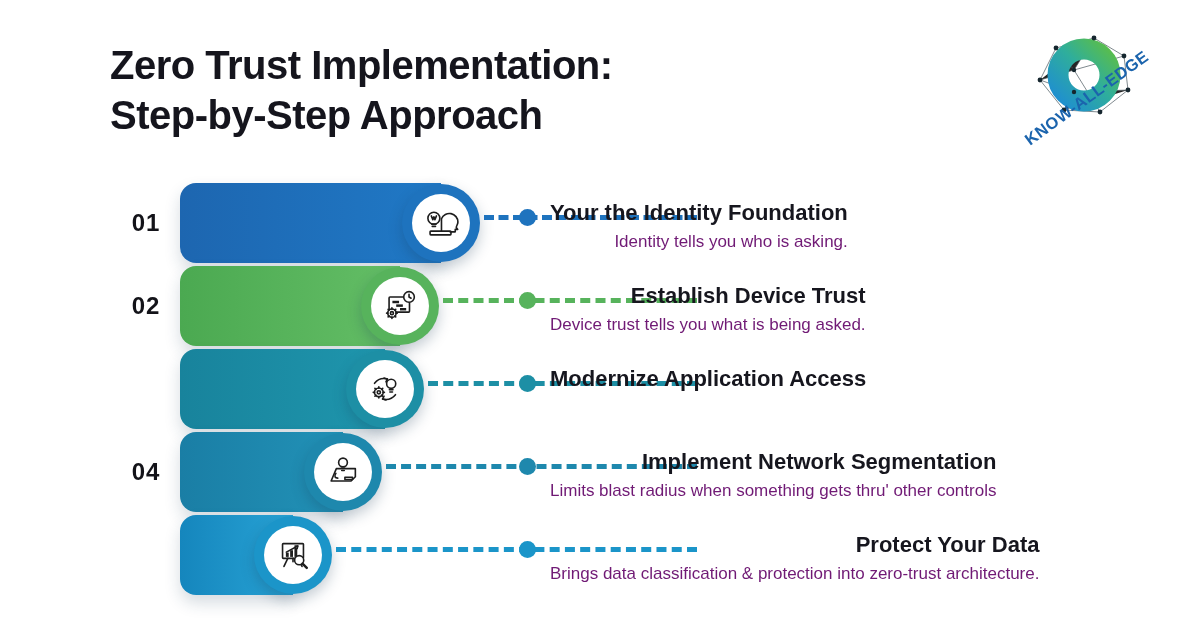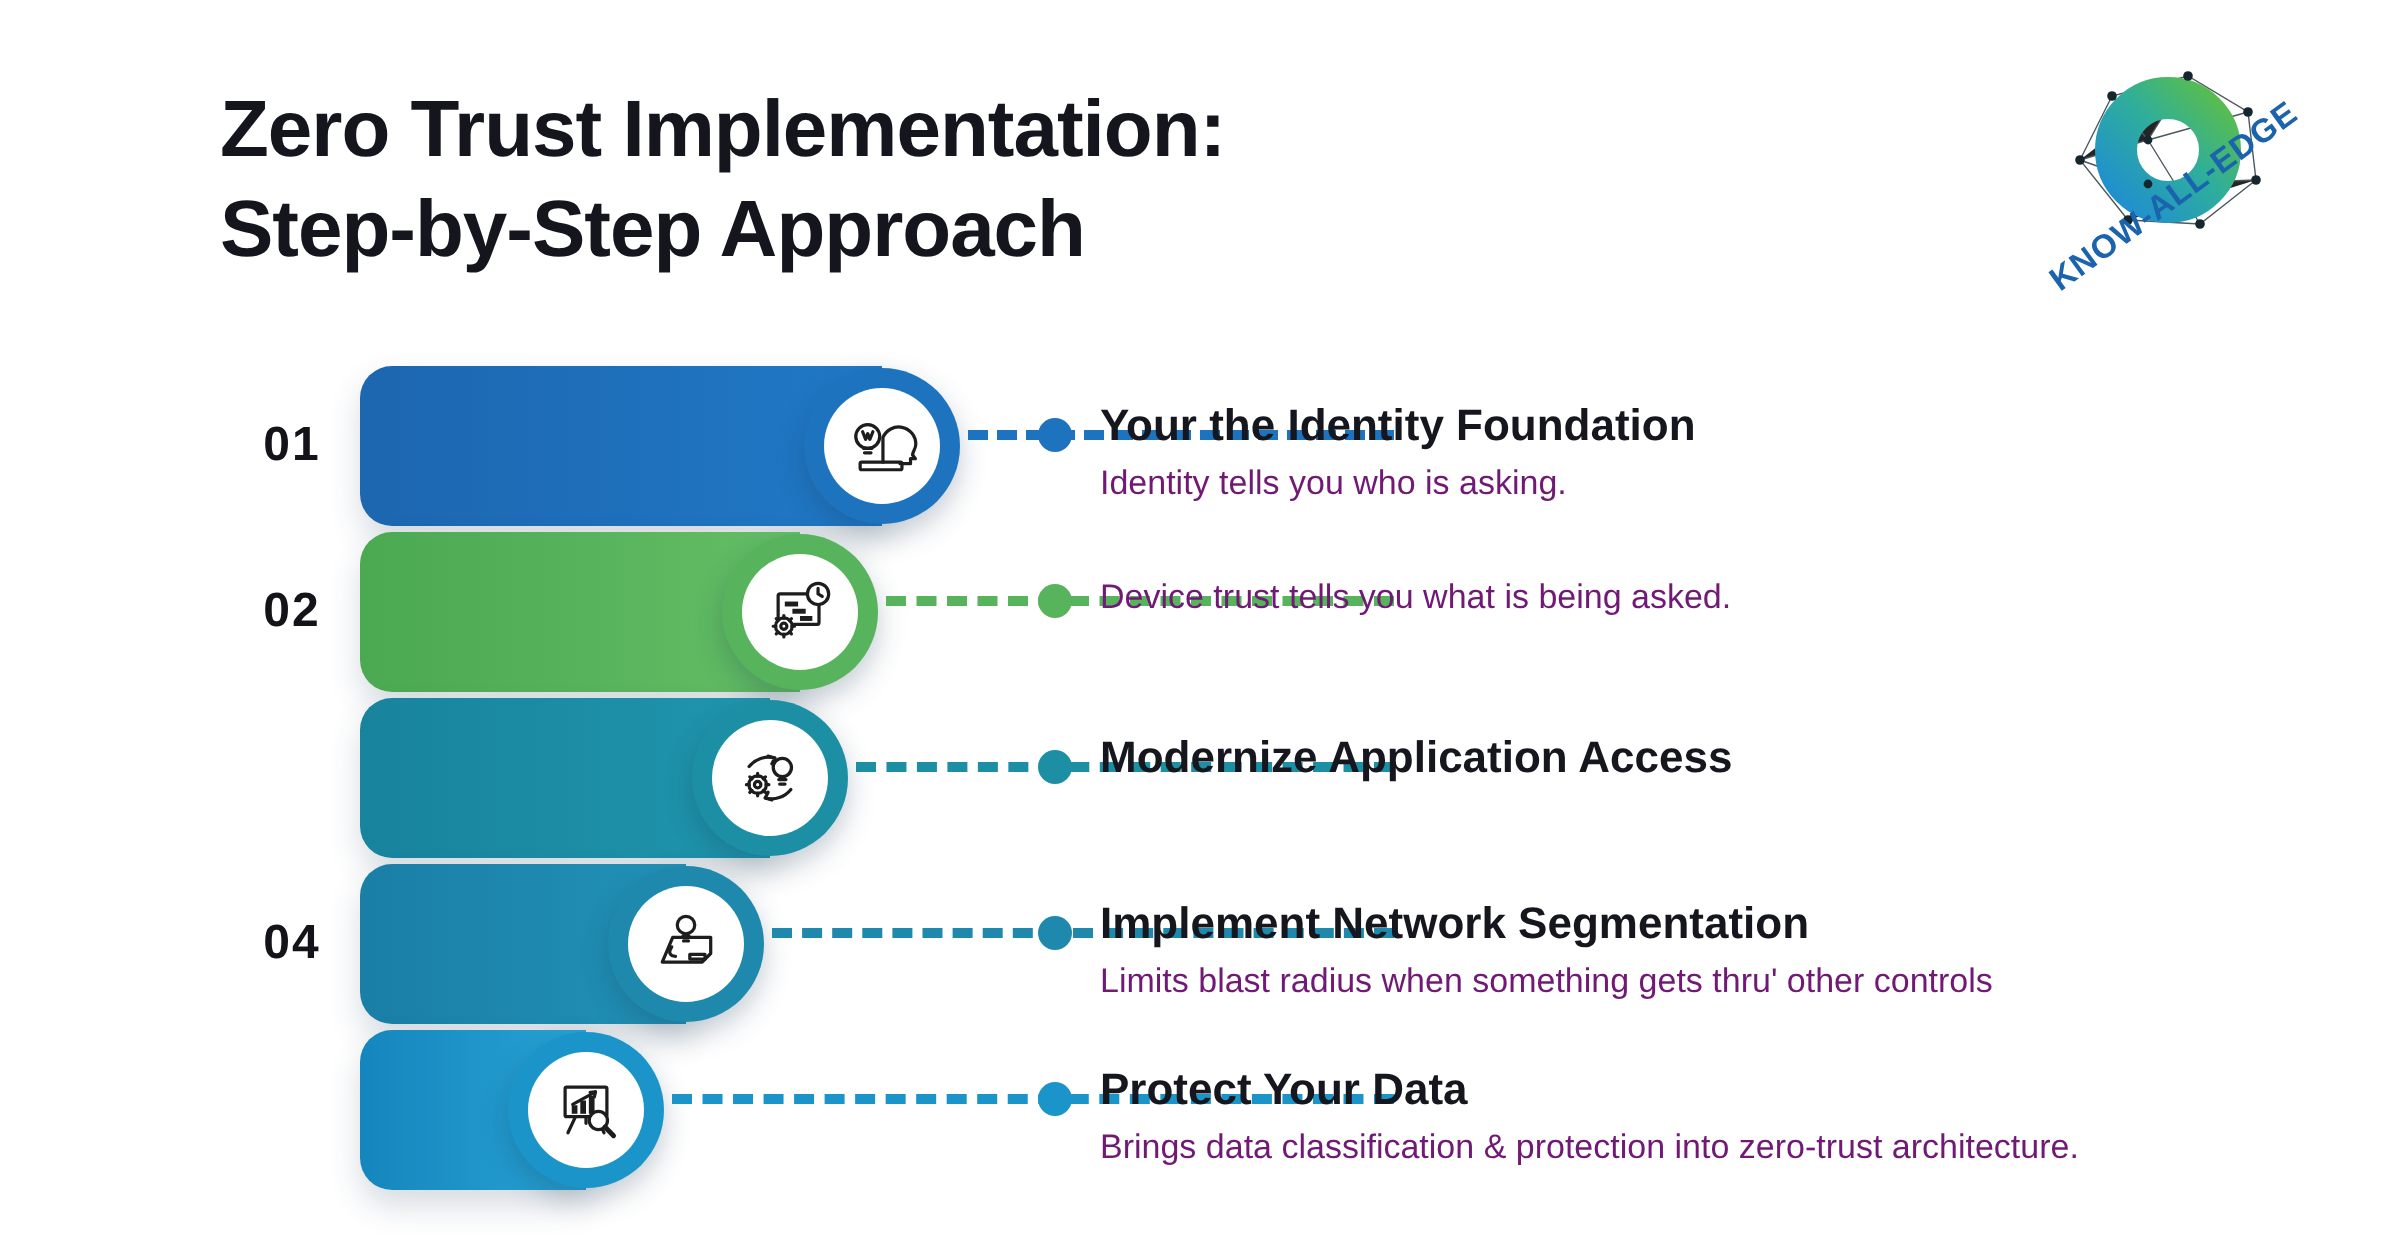--- a/index.html
+++ b/index.html
@@ -12,21 +12,21 @@
 
   
   .title{
     position:absolute;left:110px;top:40px;
     font-size:40px;line-height:50px;font-weight:700;
     color:#15151d;letter-spacing:-0.5px;
   }
   .logo{position:absolute;left:1008px;top:18px;width:170px;height:145px;}
 
   
-  .step{position:absolute;left:0;right:0;height:80px;top:var(--top);}
+  .step{position:absolute;left:0;right:0;height:80px;top:var(--top);text-align:right;}
   .num{
     position:absolute;left:118px;top:0;width:56px;height:80px;
     display:flex;align-items:center;justify-content:center;
     font-size:24px;font-weight:700;color:#131319;letter-spacing:1px;
   }
   .bar{
     position:absolute;left:180px;top:0;height:80px;width:var(--w);
     background:linear-gradient(90deg,var(--c1),var(--c2));
     border-radius:16px 0 0 16px;
     box-shadow:0 8px 16px rgba(30,60,90,0.18);
@@ -144,20 +144,21 @@
             <rect x="12" y="14.5" width="7" height="2.6"></rect>
             <rect x="16" y="18.3" width="7" height="2.6"></rect>
             <rect x="20" y="22.1" width="6.5" height="2.6"></rect>
           </g>
         </svg>
       </div>
     </div>
     <div class="connector"></div>
     <div class="dot"></div>
     <div class="text">
+      <div class="step-title">Establish Device Trust</div>
       <div class="step-desc">Device trust tells you what is being asked.</div>
     </div>
   </div>
 
   <div class="step" style="--top: 349px; --w: 205px; --c1: #18839c; --c2: #1f96ad; --cm: #1d8fa5;">
     <div class="bar"></div>
     <div class="ring">
       <div class="inner">
         <svg viewBox="0 0 40 40">
           <g class="icon-stroke">

